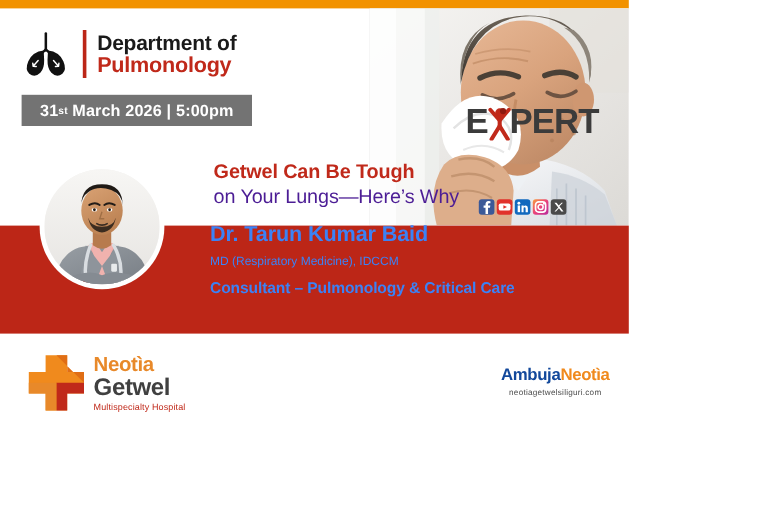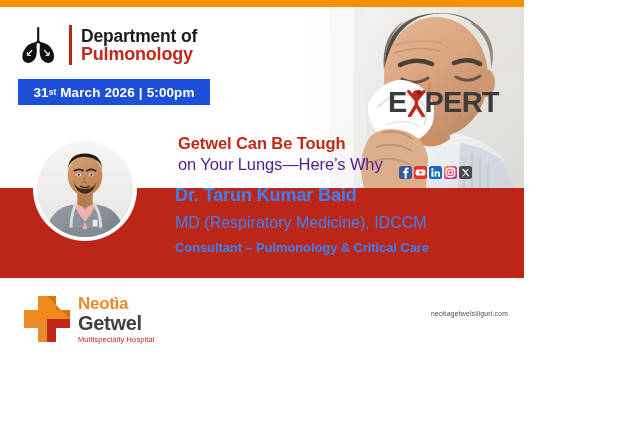--- a/index.html
+++ b/index.html
@@ -59,21 +59,21 @@
     letter-spacing: -0.2px;
     display: block;
   }
 
   
   .date-badge {
     position: absolute;
     left: 18px; top: 79px;
     width: 192px;
     height: 26px;
-    background: #1d4ed8;
+    background: #737373;
     display: flex;
     align-items: center;
     justify-content: center;
     color: #ffffff;
     font-size: 13.5px;
     font-weight: bold;
     letter-spacing: 0.1px;
     white-space: nowrap;
   }
   .date-badge sup { font-size: 8.5px; vertical-align: super; }
@@ -205,21 +205,21 @@
     white-space: nowrap;
   }
   .sp-name {
     font-size: 18px;
     font-weight: bold;
     letter-spacing: -0.1px;
     line-height: 1.25;
     display: block;
   }
   .sp-qual {
-    font-size: 16px;
+    font-size: 10px;
     line-height: 1.25;
     display: block;
     margin-top: 6px;
   }
   .sp-role {
     font-size: 13px;
     font-weight: bold;
     line-height: 1.25;
     display: block;
     margin-top: 7px;
@@ -515,16 +515,19 @@
       </svg>
     </span>
     <span class="hl-words">
       <span class="hl-neotia">Neotìa</span>
       <span class="hl-getwel">Getwel</span>
       <span class="hl-sub">Multispecialty Hospital</span>
     </span>
   </div>
 
   <div class="group-brand">
+    <div class="gb-name">
+      <span class="gb-ambuja">Ambuja</span><span class="gb-neotia">Neotìa</span>
+    </div>
     <span class="gb-url">neotiagetwelsiliguri.com</span>
   </div>
 
 </div>
 
 </body></html>

